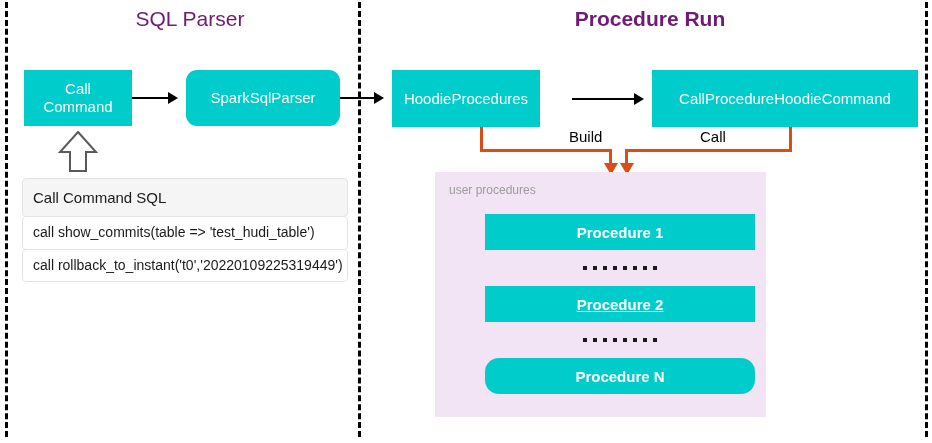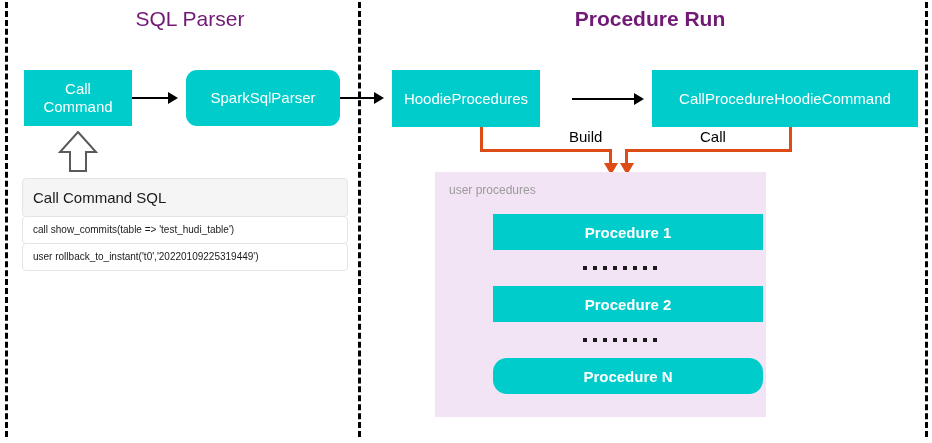--- a/index.html
+++ b/index.html
@@ -98,21 +98,21 @@
     width: 326px;
     border-radius: 4px;
     overflow: hidden;
     background: #ffffff;
     box-sizing: border-box;
   }
   .sql-row {
     box-sizing: border-box;
     border: 1px solid #e4e4e4;
     padding: 6px 10px;
-    font-size: 10px;
+    font-size: 14px;
     color: #1a1a1a;
     line-height: 1.4;
     background: #ffffff;
     white-space: nowrap;
     border-radius: 4px;
     margin-top: -1px;
   }
   .sql-row.header {
     background: #f5f5f5;
     font-size: 15px;
@@ -174,24 +174,23 @@
     width: 270px;
     height: 36px;
     background: #00CCCC;
     color: #ffffff;
     display: flex;
     align-items: center;
     justify-content: center;
     font-size: 15px;
     font-weight: bold;
     white-space: nowrap;
-    margin-left: 8px;
   }
   .proc-box.p1 { top: 42px; }
-  .proc-box.p2 { top: 114px; }
+  .proc-box.p2 { top: 114px; text-decoration: underline; }
   .proc-box.p3 { top: 186px; border-radius: 14px; }
 
   .dots {
     position: absolute;
     left: 50px;
     width: 270px;
     height: 36px;
     display: flex;
     align-items: center;
     justify-content: center;
@@ -235,21 +234,21 @@
 
   <div class="block-arrow">
     <svg width="40" height="41" viewBox="0 0 40 41" xmlns="http://www.w3.org/2000/svg">
       <polygon points="20,1 38,21 28,21 28,40 12,40 12,21 2,21" fill="#ffffff" stroke="#5a5a5a" stroke-width="2"></polygon>
     </svg>
   </div>
 
   <div class="sql-table">
     <div class="sql-row header">Call Command SQL</div>
     <div class="sql-row">call show_commits(table =&gt; 'test_hudi_table')</div>
-    <div class="sql-row">user rollback_to_instant('t0','20220109225319449')</div>
+    <div class="sql-row">call rollback_to_instant('t0','20220109225319449')</div>
   </div>
 
   <div class="tealbox hoodie-procedures">
     <span>HoodieProcedures</span>
   </div>
 
   <div class="arrow-h arrow-3"></div>
 
   <div class="tealbox call-proc-command">
     <span>CallProcedureHoodieCommand</span>

